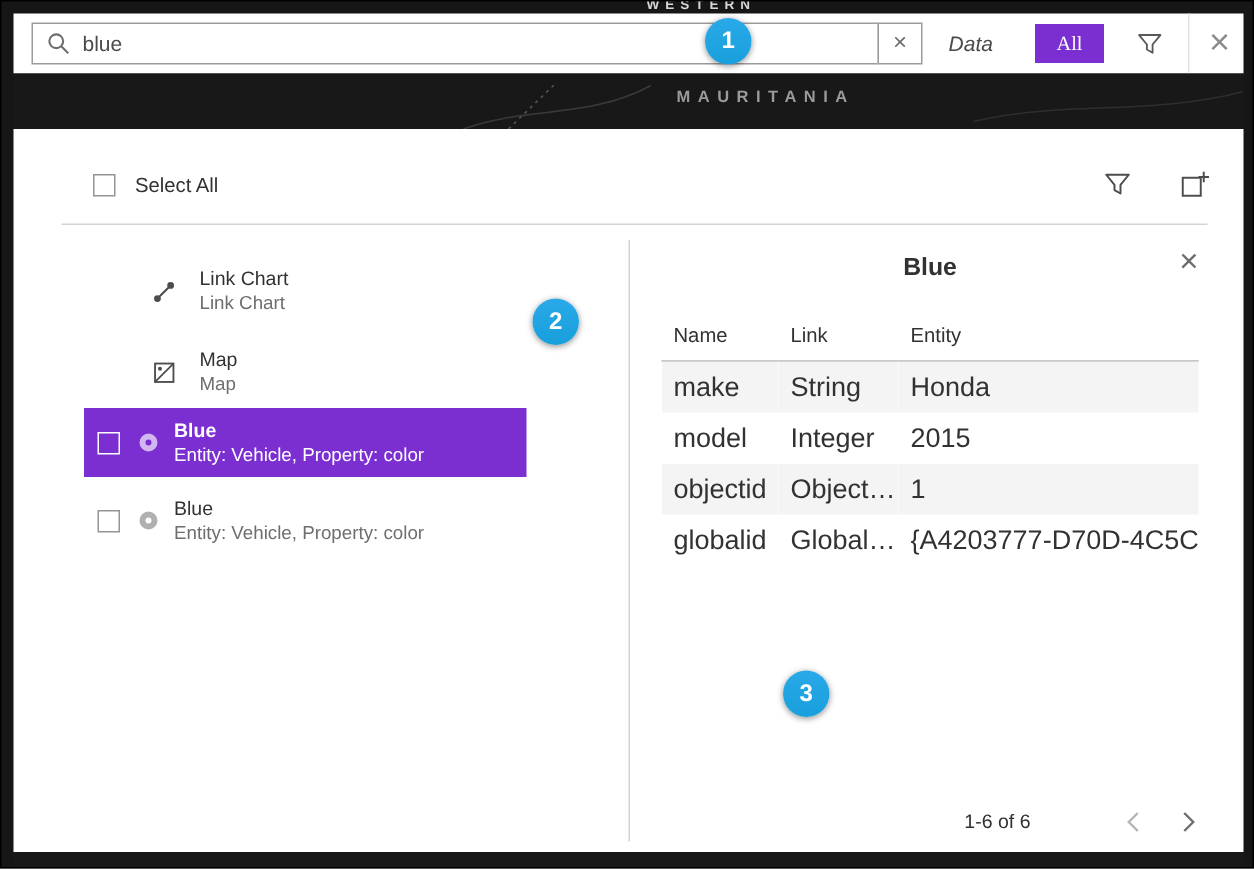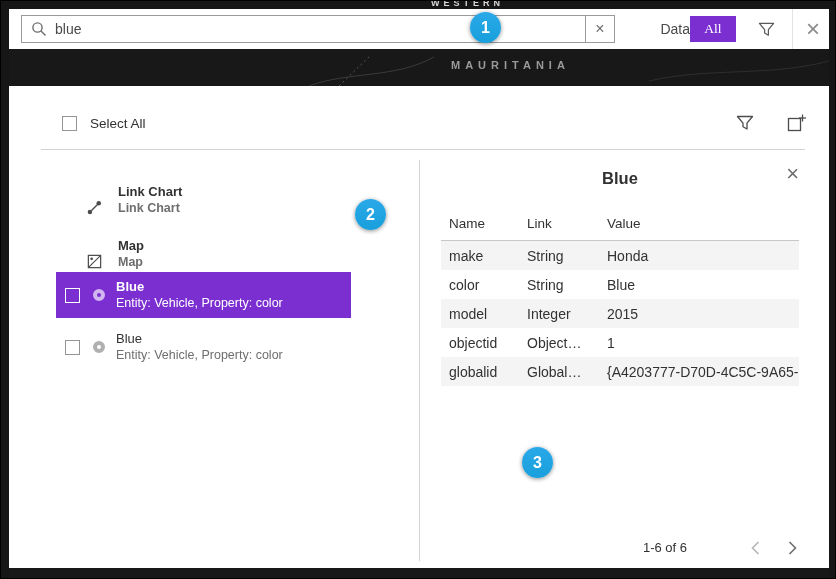--- a/index.html
+++ b/index.html
@@ -48,21 +48,21 @@
     border: none; outline: none; flex: 1; height: 24px;
     font-size: 14px; color: #4a4a4a; font-family: inherit; background: transparent;
   }
   .clear-btn {
     width: 30px; height: 28px; margin-left: -1px;
     border: 1px solid #9b9b9b; background: #fff;
     font-size: 16px; color: #6e6e6e; line-height: 1;
     display: flex; align-items: center; justify-content: center; cursor: pointer;
   }
   .right-group { margin-left: auto; display: flex; align-items: center; height: 100%; }
-  .data-label { font-size: 14px; color: #4a4a4a; margin-right: 0; }
+  .data-label { font-size: 14px; color: #4a4a4a; margin-right: 28px; font-style: italic; }
   .all-btn {
     width: 46px; height: 26px; border: none; cursor: pointer;
     background: var(--accent, #7b2fd1); color: #fff; font-size: 13.5px; font-family: Liberation Serif, serif;
     display: flex; align-items: center; justify-content: center;
   }
   .iconbtn { background: none; border: none; cursor: pointer; display: flex; align-items: center; justify-content: center; padding: 0; }
   .bar-funnel { margin-left: 22px; }
   .bar-sep { margin-left: 17px; width: 1px; height: 40px; background: #e3e3e3; }
   .bar-close { margin-left: 13px; margin-right: 9px; font-size: 24px; color: #8c8c8c; font-weight: 300; line-height: 1; }
 
@@ -83,22 +83,22 @@
   .select-all-label { margin-left: 13px; font-size: 13.5px; color: #323232; }
   .hdr-spacer { flex: 1; }
   .hdr-funnel { margin-right: 32px; }
   .divider {
     position: absolute; left: 32px; right: 24px; top: 63px;
     border-top: 1px solid #d3d3d3;
   }
 
   
   .app-item {
-    position: absolute; left: 76px; height: 44px; width: 260px;
-    display: flex; align-items: flex-end; cursor: pointer; font-weight: bold;
+    position: absolute; left: 91px; height: 44px; width: 260px;
+    display: flex; align-items: center; cursor: pointer;
   }
   .item-icon { width: 18px; margin-right: 15px; display: flex; justify-content: center; }
   .item-text { display: flex; flex-direction: column; line-height: 16px; }
   .item-title { font-size: 13px; color: #323232; }
   .item-sub { font-size: 12.5px; color: #6e6e6e; }
   .entity-item {
     position: absolute; left: 47px; width: 295px; height: 46px;
     display: flex; align-items: center; padding-left: 9px; cursor: pointer;
   }
   .entity-item .ring {
@@ -121,21 +121,21 @@
   .detail-close {
     position: absolute; right: 0; top: 3px; background: none; border: none; cursor: pointer;
     font-size: 22px; color: #6e6e6e; font-weight: 300; line-height: 1;
   }
   .prop-table { width: 100%; border-collapse: collapse; margin-top: 14px; table-layout: fixed; }
   .prop-table th {
     text-align: left; font-weight: 400; font-size: 13.5px; color: #323232;
     padding: 6px 8px 9px; border-bottom: 1px solid #c8c8c8;
   }
   .prop-table td {
-    font-size: 14px; color: #323232; padding: 6.5px 8px;
+    font-size: 18px; color: #323232; padding: 6.5px 8px;
     white-space: nowrap; overflow: hidden;
   }
   .prop-table tbody tr:nth-child(odd) td { background: #f4f4f4; }
   .pagination {
     position: absolute; right: 2px; bottom: 6px;
     display: flex; align-items: center;
   }
   .page-label { font-size: 13px; color: #323232; margin-right: 36px; }
   .pg-btn { background: none; border: none; cursor: pointer; padding: 0 0 0 28px; display: flex; align-items: center; }
 
@@ -268,33 +268,28 @@
       <table class="prop-table">
         <colgroup>
             <col style="width:78px">
             <col style="width:80px">
             <col>
           </colgroup>
         <thead>
           <tr>
             <th>Name</th>
             <th>Link</th>
-            <th>Value</th>
+            <th>Entity</th>
           </tr>
         </thead>
         <tbody>
           <tr>
             <td>make</td>
             <td>String</td>
             <td>Honda</td>
-          </tr>
-          <tr>
-            <td>color</td>
-            <td>String</td>
-            <td>Blue</td>
           </tr>
           <tr>
             <td>model</td>
             <td>Integer</td>
             <td>2015</td>
           </tr>
           <tr>
             <td>objectid</td>
             <td>Object…</td>
             <td>1</td>

